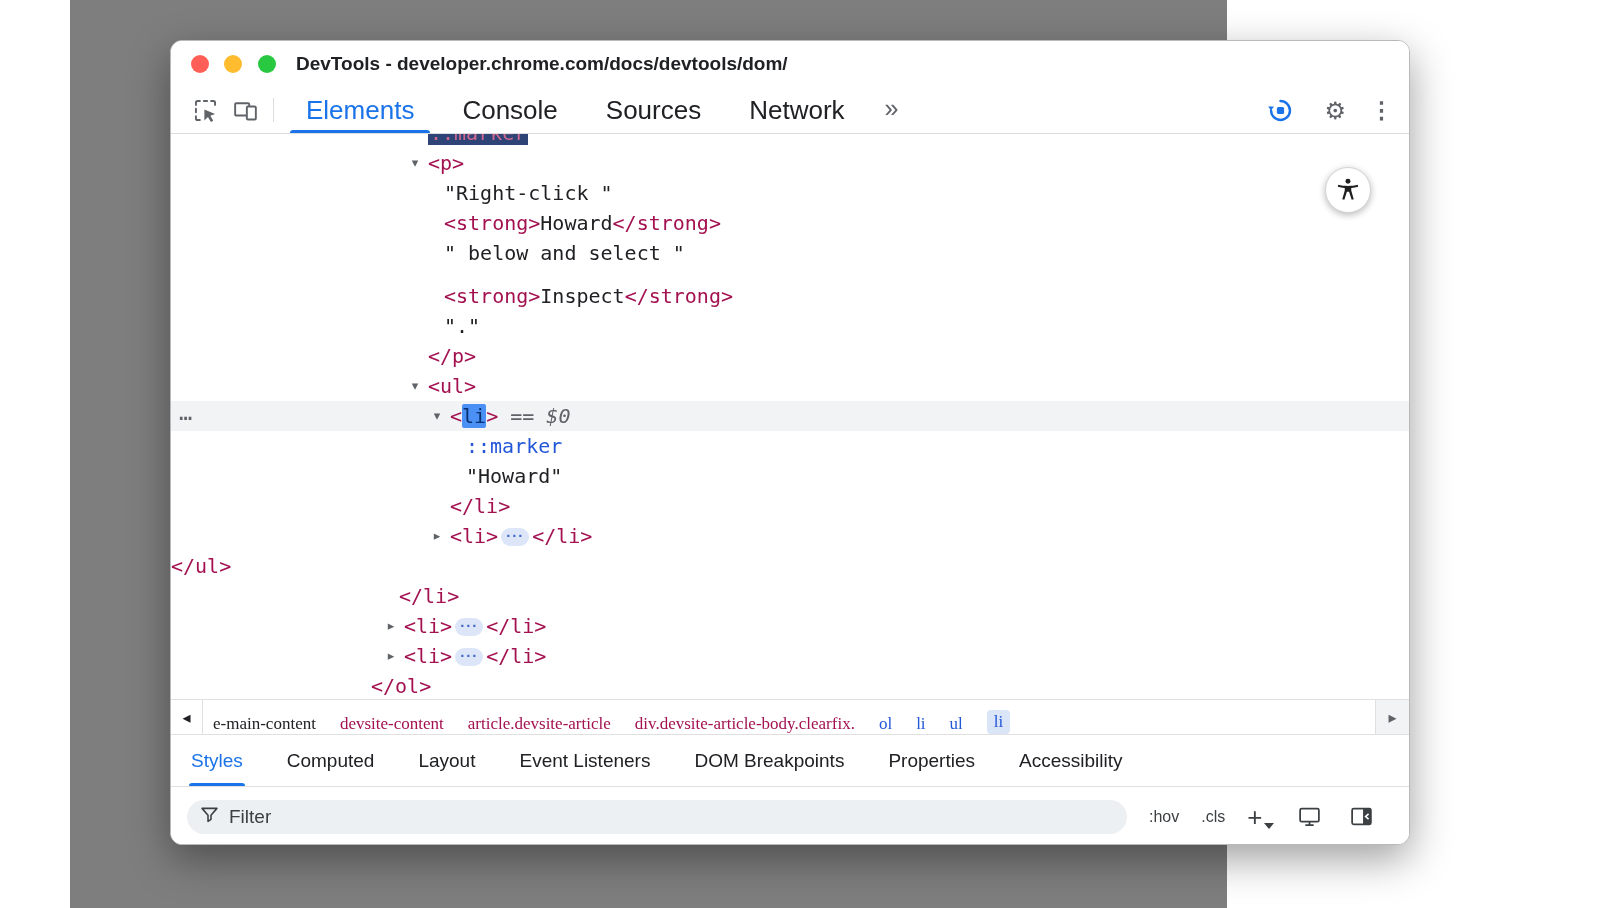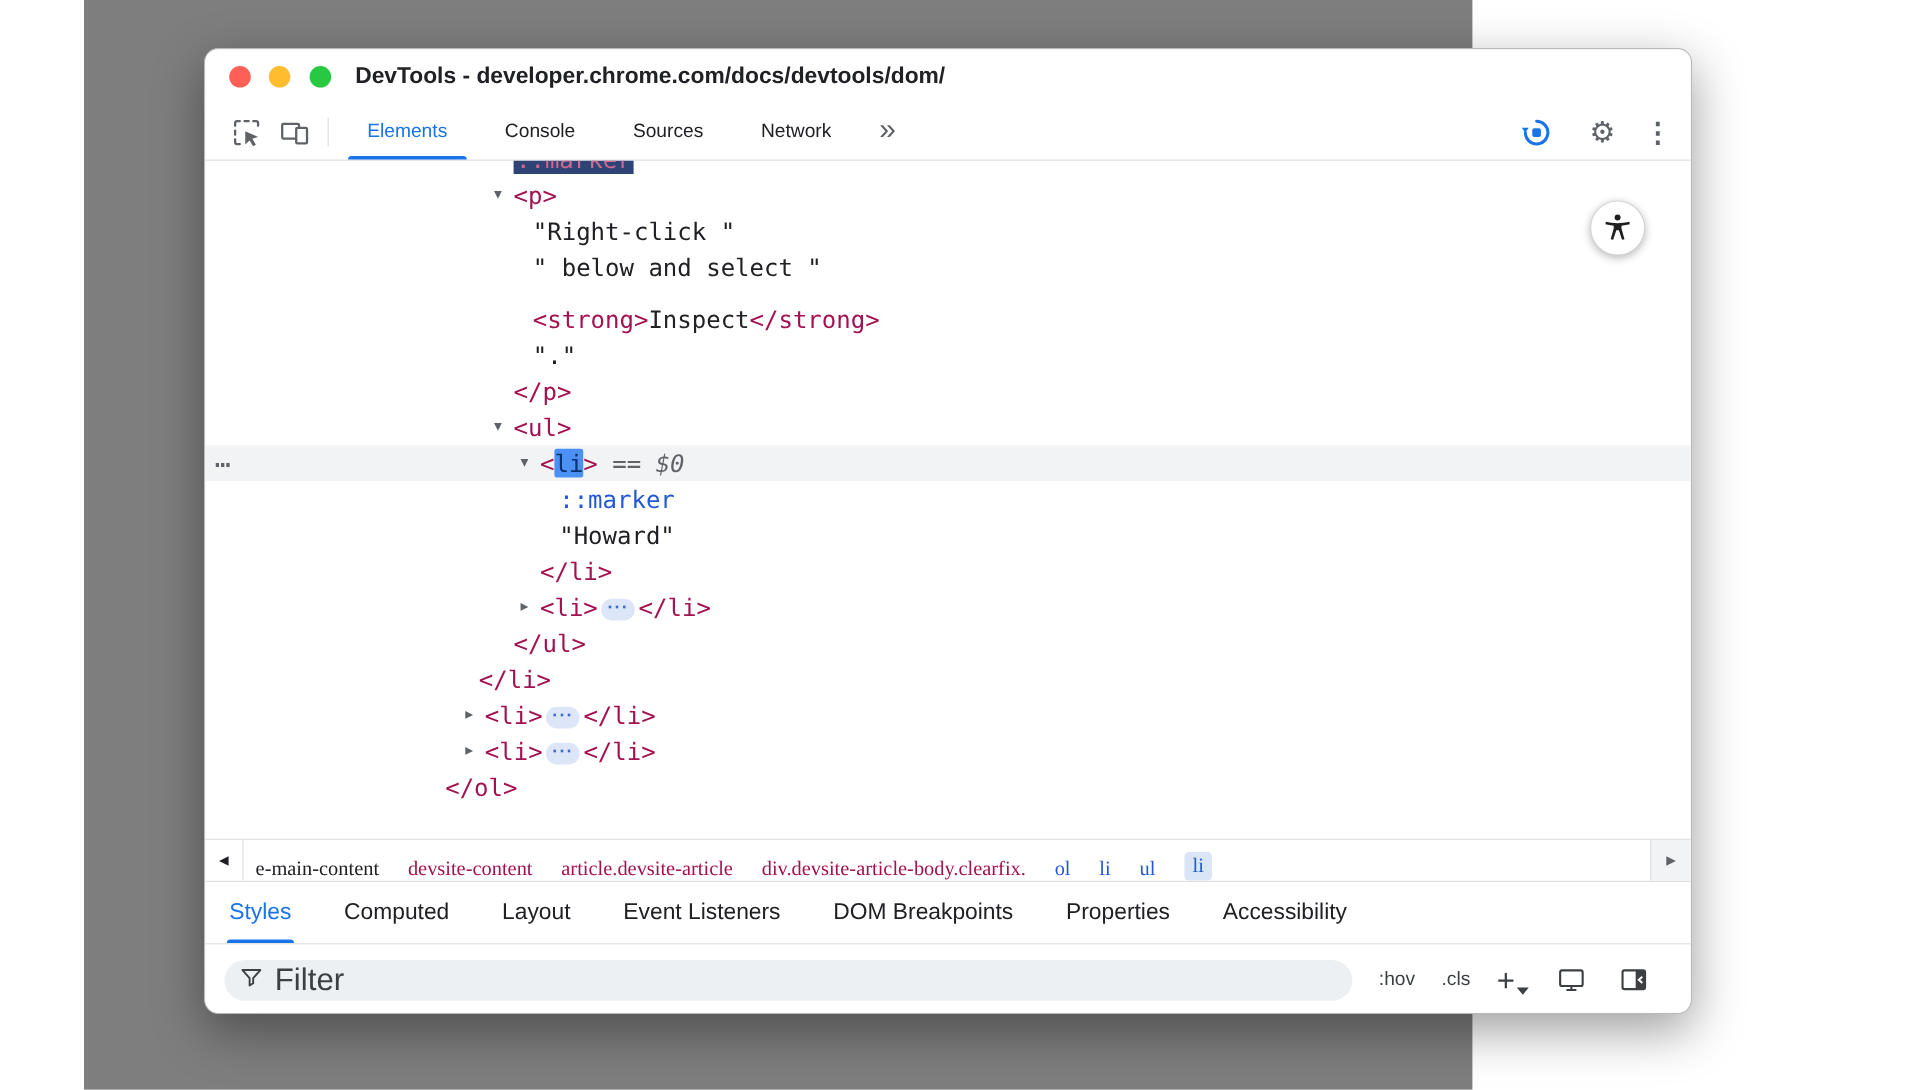--- a/index.html
+++ b/index.html
@@ -18,21 +18,21 @@
   .light.yellow { left:53px; background:#febc2e; }
   .light.green { left:87px; background:#28c840; }
   .title { position:absolute; left:125px; top:0; line-height:46px; font-size:19px; font-weight:bold; color:#202124; }
 
   
   .toolbar { position:absolute; top:46px; left:0; right:0; height:47px; border-bottom:1px solid #dadce0;
              display:flex; align-items:center; padding-left:14px; background:#fff; }
   .icon-btn { width:40px; height:36px; display:flex; align-items:center; justify-content:center; }
   .vdiv { width:1px; height:24px; background:#dadce0; margin:0 8px; }
   .tabs { display:flex; height:100%; margin-left:4px; }
-  .tab { padding:0 20px; display:flex; align-items:center; font-size:16px; color:#202124; position:relative; margin-right:8px; }
+  .tab { padding:0 20px; display:flex; align-items:center; font-size:26px; color:#202124; position:relative; margin-right:8px; }
   .tab.active { color:var(--accent); }
   .tab.active::after { content:""; position:absolute; left:4px; right:4px; bottom:0; height:3px;
                        background:var(--accent); border-radius:3px 3px 0 0; }
   .more-tabs { font-size:25px; color:#5f6368; margin-left:12px; line-height:1; padding-bottom:4px; }
   .toolbar-right { position:absolute; right:16px; top:0; height:47px; display:flex; align-items:center; gap:24px; }
   .gear { font-size:24px; color:#5f6368; line-height:1; }
   .kebab { font-size:23px; color:#5f6368; font-weight:bold; line-height:1; }
 
   
   .tree { position:absolute; top:93px; left:0; right:0; height:565px; overflow:hidden;
@@ -79,21 +79,21 @@
   .ptab { display:flex; align-items:center; font-size:19px; color:#202124; position:relative; margin-right:44px; }
   .ptab.active { color:var(--accent); }
   .ptab.active::after { content:""; position:absolute; left:-2px; right:-2px; bottom:0; height:3px;
                         background:var(--accent); border-radius:3px 3px 0 0; }
 
   
   .filter-bar { position:absolute; top:745px; left:0; right:0; height:60px; border-top:1px solid #e0e0e0;
                 display:flex; align-items:center; padding:0 16px; gap:22px; background:#fff; }
   .filter-input { width:940px; height:34px; border-radius:17px; background:#edf0f3; display:flex;
                   align-items:center; padding:0 12px; gap:9px; flex:none; }
-  .filter-ph { font-size:26px; color:#3c4043; }
+  .filter-ph { font-size:19px; color:#3c4043; }
   .txt-btn { font-size:16px; color:#3c4043; font-weight:500; }
   .plus-btn { font-size:26px; color:#3c4043; position:relative; line-height:1; padding-right:10px; }
   .plus-caret { position:absolute; right:-2px; bottom:1px; width:0; height:0;
                 border-left:5px solid transparent; border-right:5px solid transparent; border-top:6px solid #3c4043; }
   .icon-btn2 { display:flex; align-items:center; justify-content:center; width:30px; height:30px; }
 </style>
 </head>
 <body>
 
 <div class="stage">
@@ -151,20 +151,23 @@
           <span class="line" style="padding-left: 257px;"><span class="tk-pseudo-clip">::marker</span></span>
         </div>
         <div class="trow">
           <span class="arrow" style="left: 235px;">▾</span>
           <span class="line" style="padding-left: 257px;"><span class="tk-tag">&lt;p&gt;</span></span>
         </div>
         <div class="trow">
           <span class="line" style="padding-left: 273px;"><span class="tk-text">"Right-click "</span></span>
         </div>
         <div class="trow">
+          <span class="line" style="padding-left: 273px;"><span class="tk-tag">&lt;strong&gt;</span><span class="tk-text">Howard</span><span class="tk-tag">&lt;/strong&gt;</span></span>
+        </div>
+        <div class="trow">
           <span class="line" style="padding-left: 273px;"><span class="tk-text">" below and select "</span></span>
         </div>
         <div class="trow">
           <span class="line" style="padding-left: 273px; margin-top: 13px;"><span class="tk-tag">&lt;strong&gt;</span><span class="tk-text">Inspect</span><span class="tk-tag">&lt;/strong&gt;</span></span>
         </div>
         <div class="trow">
           <span class="line" style="padding-left: 273px;"><span class="tk-text">"."</span></span>
         </div>
         <div class="trow">
           <span class="line" style="padding-left: 257px;"><span class="tk-tag">&lt;/p&gt;</span></span>
@@ -185,21 +188,21 @@
           <span class="line" style="padding-left: 295px;"><span class="tk-text">"Howard"</span></span>
         </div>
         <div class="trow">
           <span class="line" style="padding-left: 279px;"><span class="tk-tag">&lt;/li&gt;</span></span>
         </div>
         <div class="trow">
           <span class="arrow" style="left: 257px;">▸</span>
           <span class="line" style="padding-left: 279px;"><span class="tk-tag">&lt;li&gt;</span><span class="ellipsis-pill">···</span><span class="tk-tag">&lt;/li&gt;</span></span>
         </div>
         <div class="trow">
-          <span class="line" style="padding-left: 257px;"><span class="tk-tag">&lt;/ul&gt;</span></span>
+          <span class="line" style=""><span class="tk-tag">&lt;/ul&gt;</span></span>
         </div>
         <div class="trow">
           <span class="line" style="padding-left: 228px;"><span class="tk-tag">&lt;/li&gt;</span></span>
         </div>
         <div class="trow">
           <span class="arrow" style="left: 211px;">▸</span>
           <span class="line" style="padding-left: 233px;"><span class="tk-tag">&lt;li&gt;</span><span class="ellipsis-pill">···</span><span class="tk-tag">&lt;/li&gt;</span></span>
         </div>
         <div class="trow">
           <span class="arrow" style="left: 211px;">▸</span>

